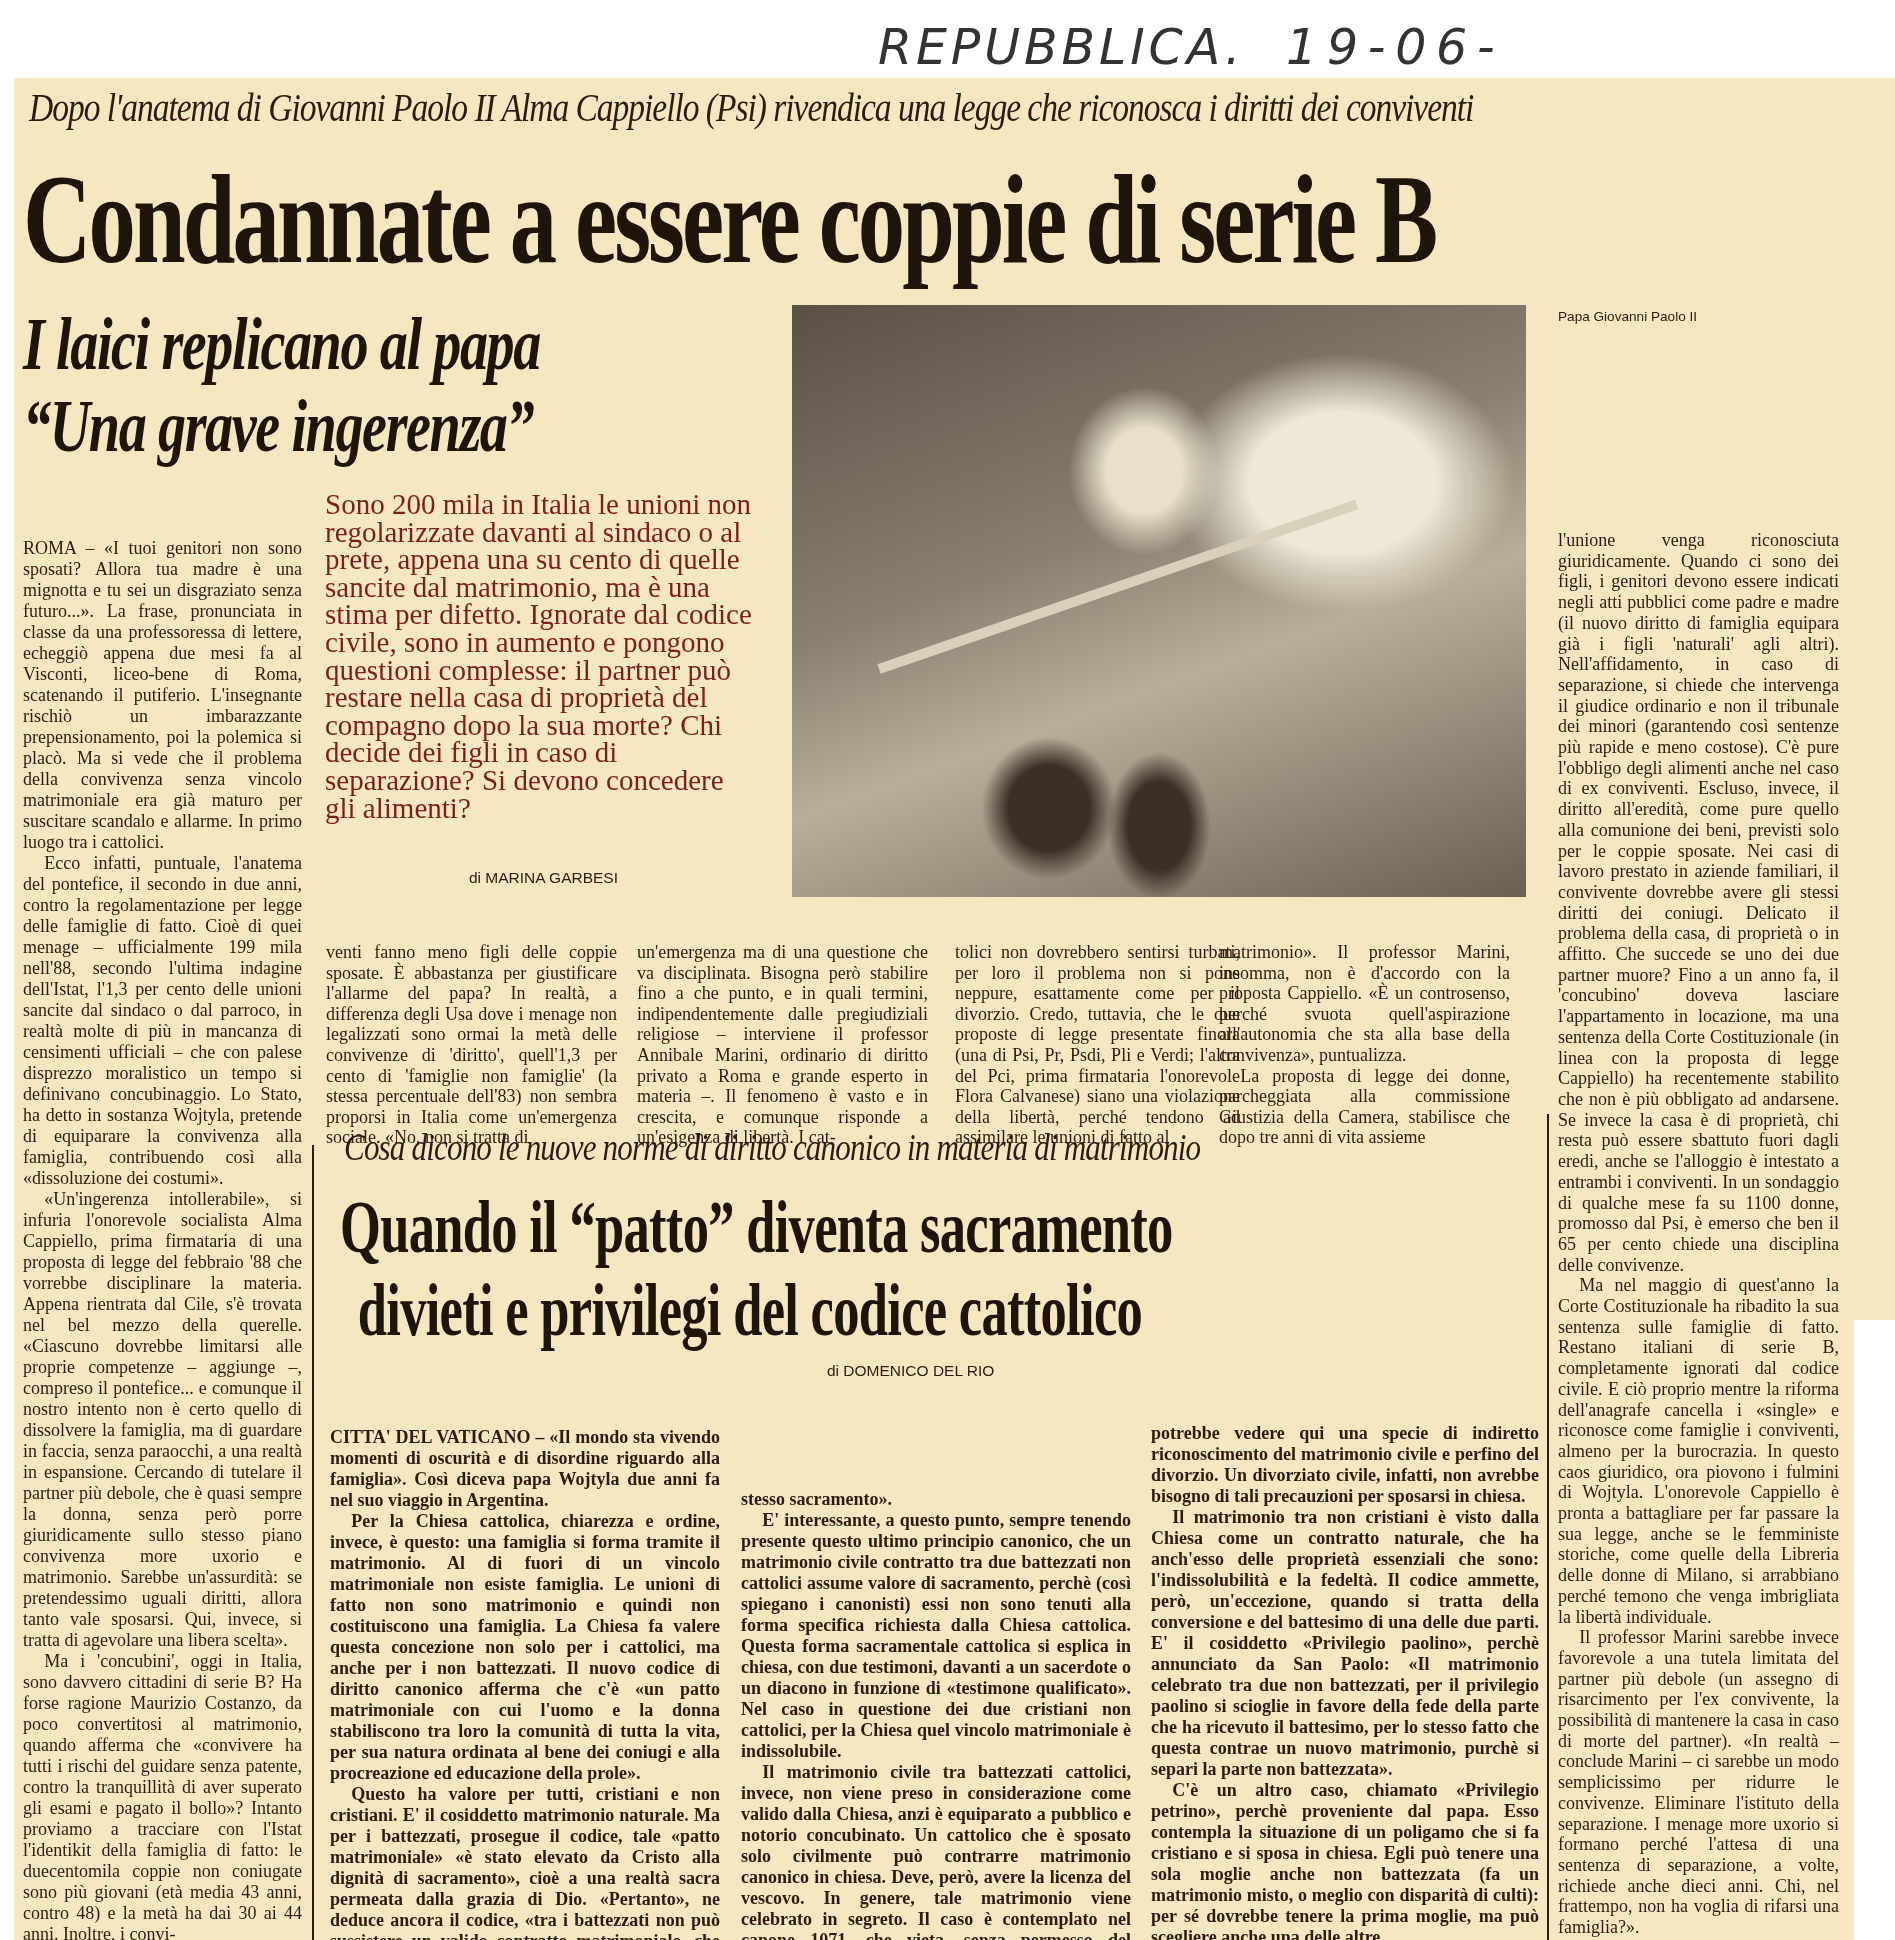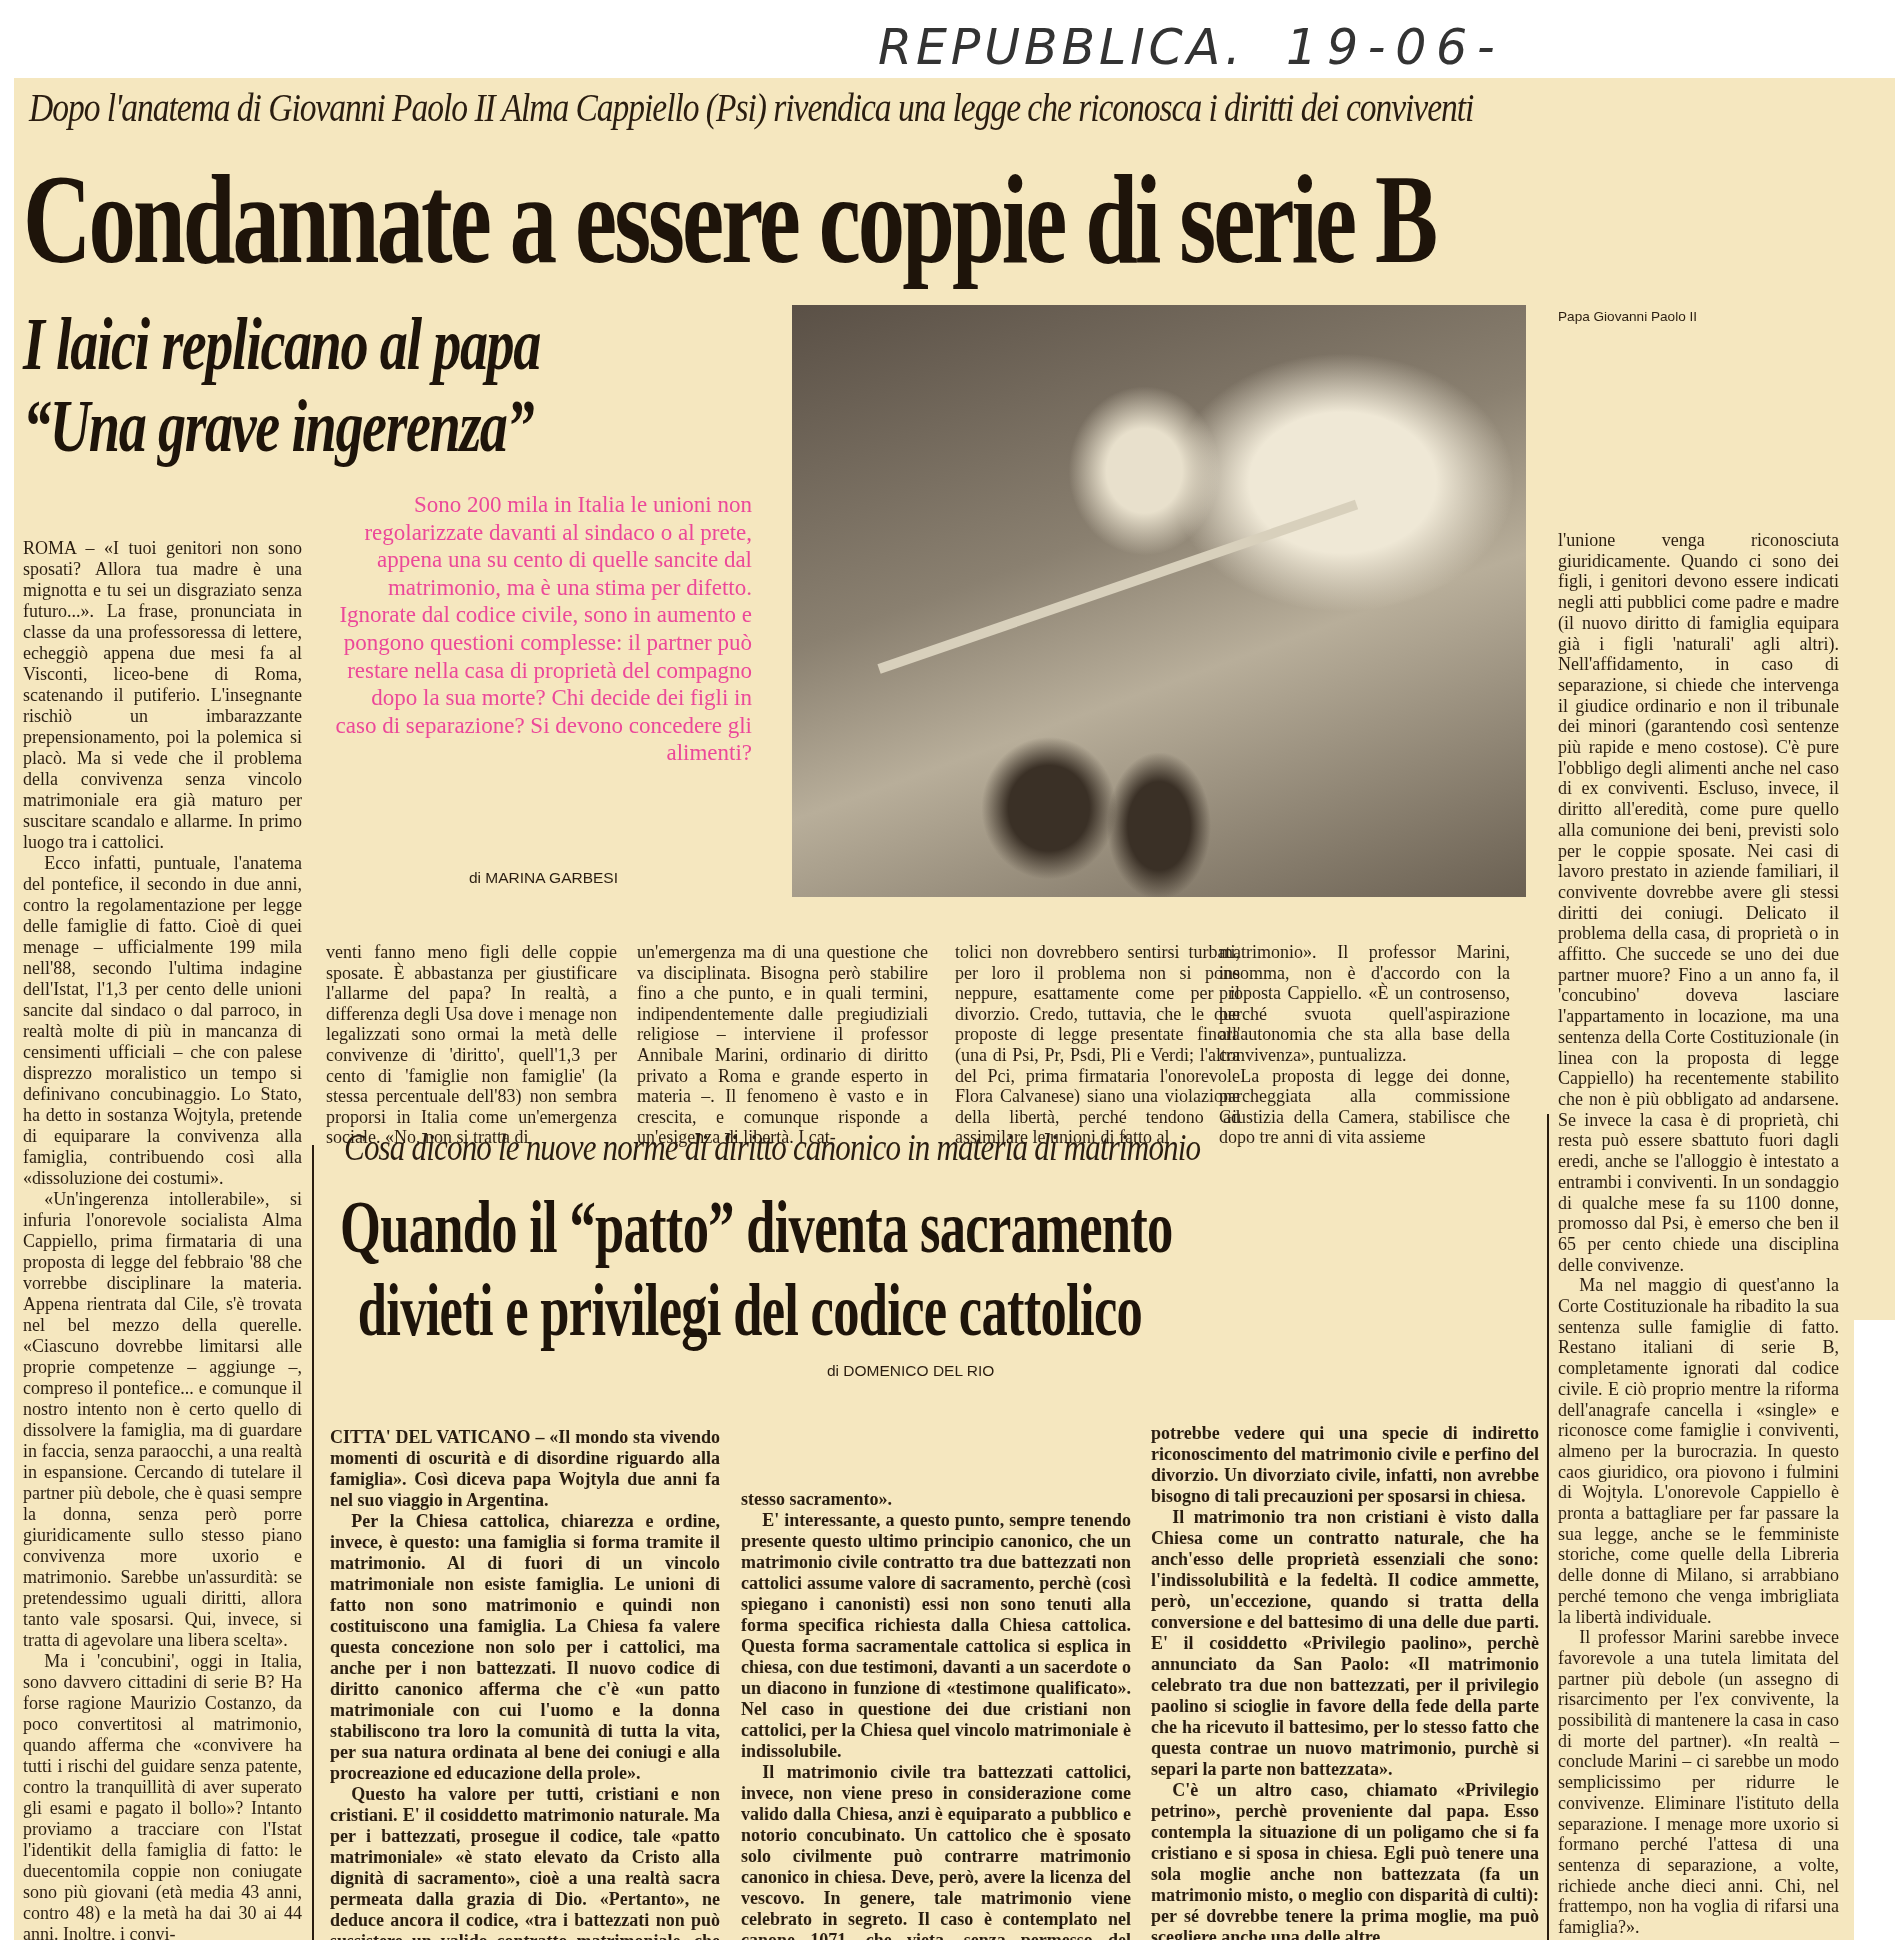--- a/index.html
+++ b/index.html
@@ -11,21 +11,21 @@
   .clip-right { position:absolute; left:1853px; top:78px; width:42px; height:1242px; background:#f5e7bf; }
   .kicker { position:absolute; left:29px; top:85px; width:1815px; font-style:italic; font-size:39px; letter-spacing:-1.2px; white-space:nowrap; color:#2a1d10; transform:scaleX(0.86); transform-origin:left; }
   .headline { position:absolute; left:23px; top:155px; font-family:"Liberation Serif", serif; font-weight:bold; font-size:128px; letter-spacing:-3.9px; white-space:nowrap; color:#1e140a; transform:scaleX(0.74); transform-origin:left; line-height:1; }
   .subhead { position:absolute; left:23px; top:303px; font-style:italic; font-weight:bold; font-size:74px; line-height:82px; color:#1e140a; transform:scaleX(0.76); transform-origin:left; white-space:nowrap; letter-spacing:-1.9px; }
   .photo { position:absolute; left:792px; top:305px; width:734px; height:592px; background: radial-gradient(ellipse at 48% 28%, #e8e0cc 0 7%, transparent 14%), radial-gradient(ellipse at 75% 30%, #efe8d6 0 12%, transparent 22%), radial-gradient(ellipse at 35% 85%, #3a3026 0 6%, transparent 10%), radial-gradient(ellipse at 50% 88%, #3a3026 0 6%, transparent 10%), linear-gradient(160deg, #5a5046 0%, #8a8070 40%, #b8ae9a 60%, #6a6052 100%); }
   .photo::after { content:""; position:absolute; left:87px; top:359px; width:505px; height:9.7px; background:#d8d0bc; transform:rotate(-19deg); transform-origin:left; }
   .caption { position:absolute; left:1558px; top:309px; font-family:"Liberation Sans", sans-serif; font-size:13.6px; color:#2a1d10; }
   .col { position:absolute; font-size:18px; line-height:20.6px; text-align:justify; hyphens:auto; color:#2a1d10;margin-top:41px; }
   .col p { margin:0; text-indent:0; }
   .col p + p { text-indent:21.3px; }
-  .lead { position:absolute; left:325px; top:491px; width:427px; font-size:23px; line-height:27.6px; text-align:right; color:#ec4899; }
+  .lead { position:absolute; left:325px; top:491px; width:427px; font-size:29px; line-height:27.6px; text-align:left; color:#7f1d1d; }
   .byline { position:absolute; font-family:"Liberation Sans", sans-serif; font-size:15.5px; color:#2a1d10; }
   .kicker2 { position:absolute; left:344px; top:1126px; font-style:italic; font-size:37px; white-space:nowrap; transform:scaleX(0.84); transform-origin:left; color:#2a1d10; letter-spacing:-1px; }
   .headline2 { position:absolute; left:340px; top:1186px; font-weight:bold; font-size:74px; line-height:83px; white-space:nowrap; transform:scaleX(0.71); transform-origin:left; color:#1e140a; letter-spacing:-1px; }
   .headline2 .l2 { padding-left:25px; }
   .col.bold { font-weight:bold; font-size:18px; line-height:21px; }
   .rule { position:absolute; background:#2a1d10; }
 </style>
 </head>
 <body>
 

